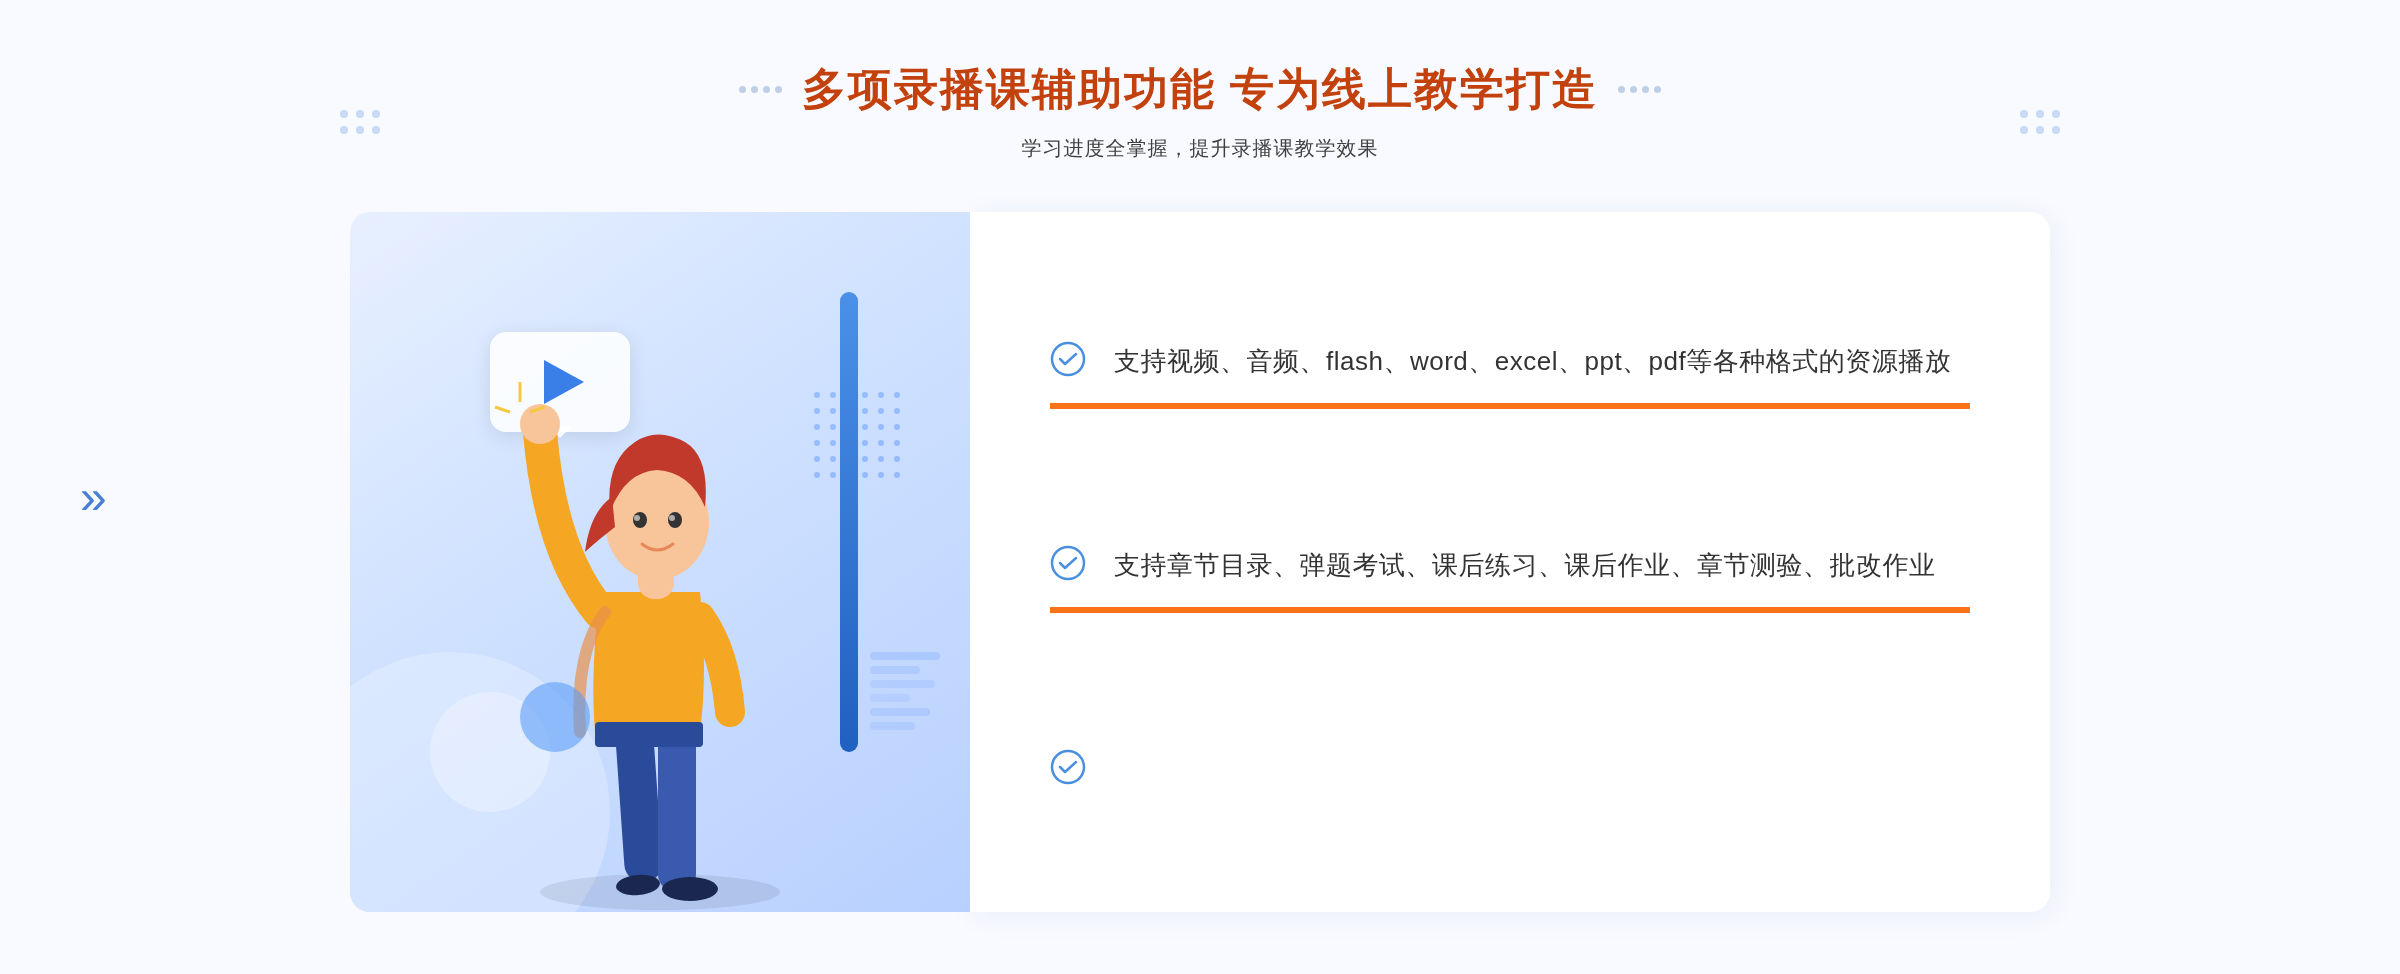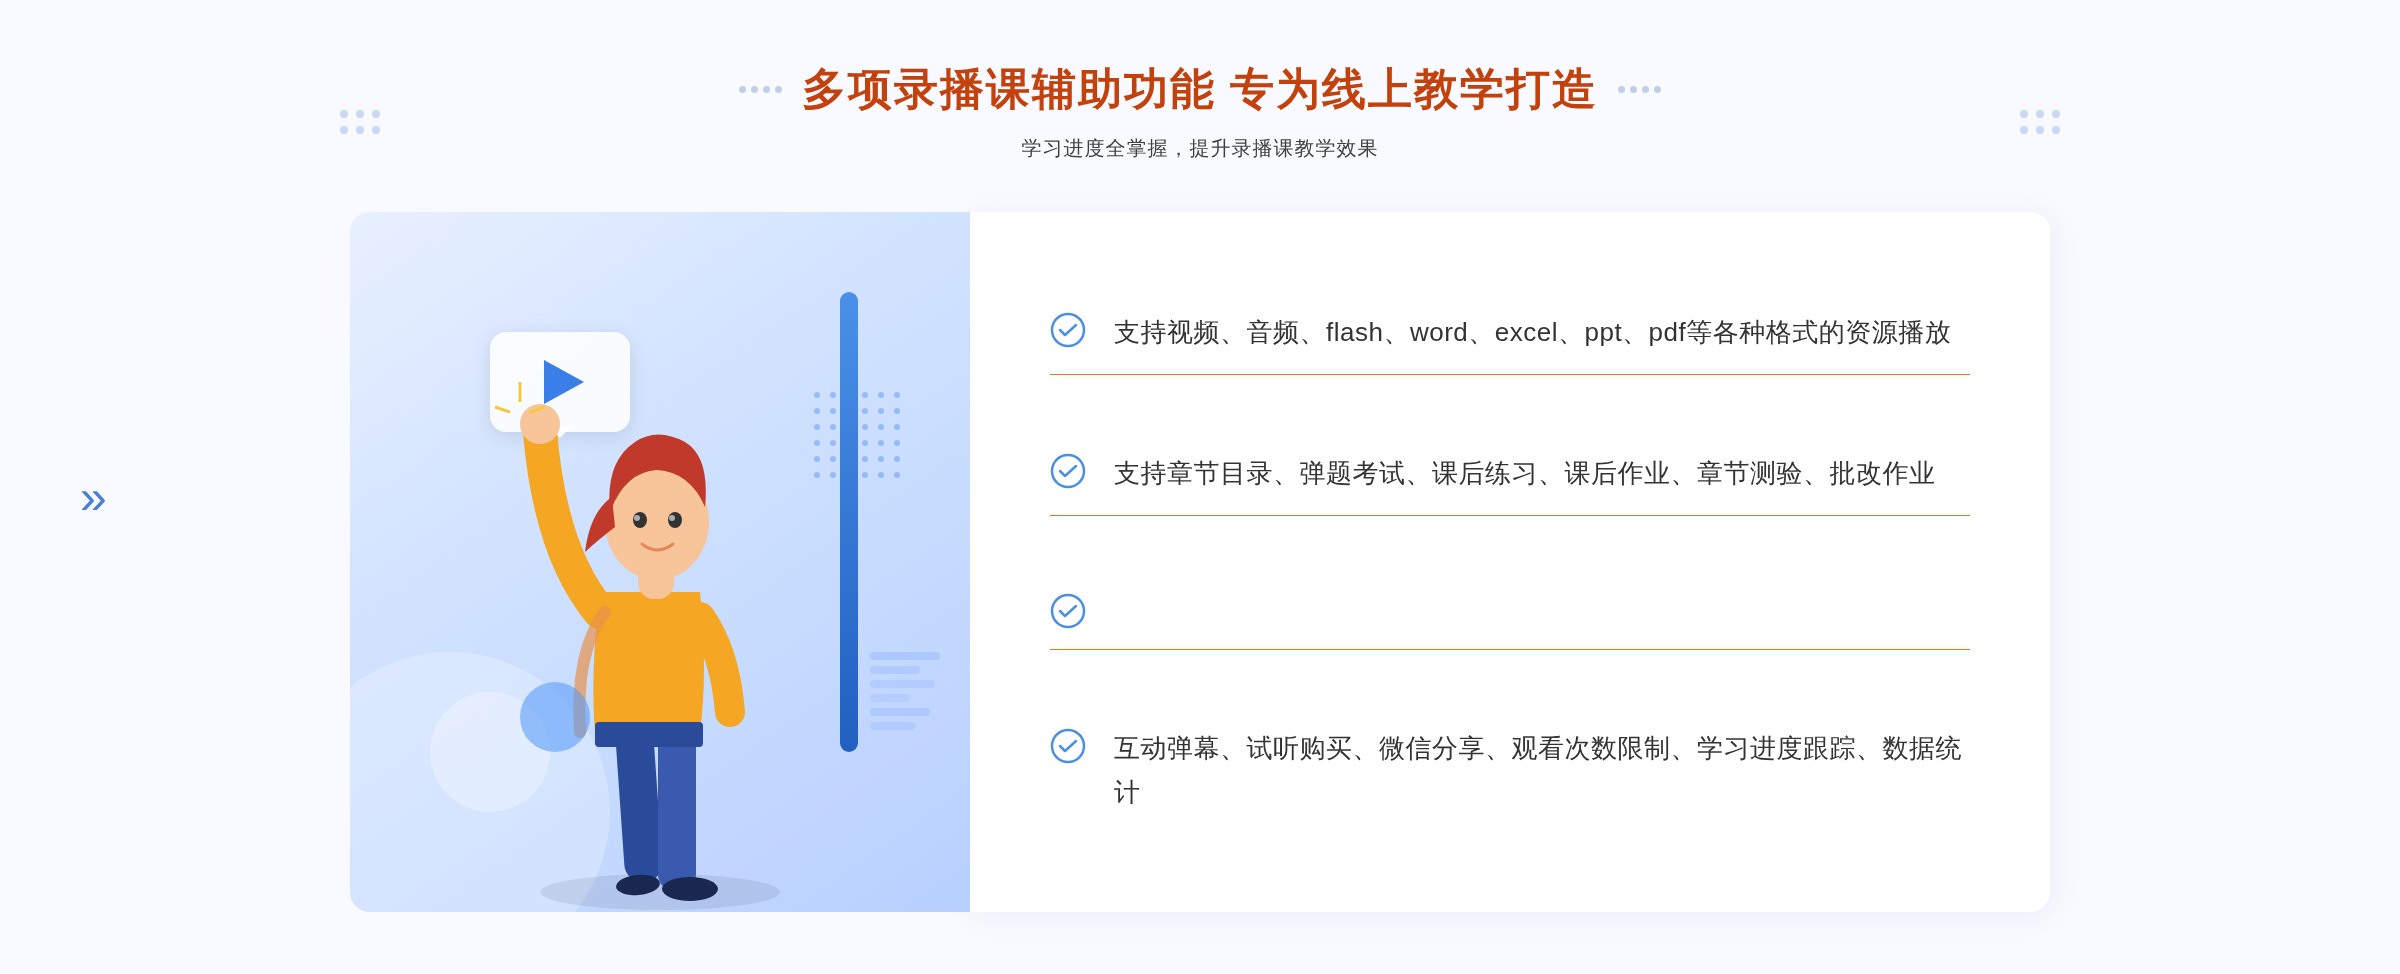--- a/index.html
+++ b/index.html
@@ -218,21 +218,21 @@
       flex-direction: column;
       justify-content: space-around;
       box-shadow: 4px 4px 30px rgba(0,50,150,0.06);
     }
 
     .feature-item {
       display: flex;
       align-items: flex-start;
       gap: 28px;
       padding: 20px 0;
-      border-bottom: 1px solid #f97316;
+      border-bottom: 6px solid #f97316;
     }
     .feature-item:last-child {
       border-bottom: none;
     }
 
     .check-icon {
       width: 36px;
       height: 36px;
       flex-shrink: 0;
       margin-top: 2px;
@@ -447,24 +447,17 @@
         <span class="feature-text">支持章节目录、弹题考试、课后练习、课后作业、章节测验、批改作业</span>
       </div>
 
       <div class="feature-item">
         <svg class="check-icon" viewBox="0 0 36 36" fill="none" xmlns="http://www.w3.org/2000/svg">
           <circle cx="18" cy="18" r="16" stroke="#4a90e2" stroke-width="2.5" fill="none"></circle>
           <polyline points="10,18 15,23 26,13" stroke="#4a90e2" stroke-width="2.5" stroke-linecap="round" stroke-linejoin="round" fill="none"></polyline>
         </svg>
       </div>
 
-      <div class="feature-item">
-        <svg class="check-icon" viewBox="0 0 36 36" fill="none" xmlns="http://www.w3.org/2000/svg">
-          <circle cx="18" cy="18" r="16" stroke="#4a90e2" stroke-width="2.5" fill="none"></circle>
-          <polyline points="10,18 15,23 26,13" stroke="#4a90e2" stroke-width="2.5" stroke-linecap="round" stroke-linejoin="round" fill="none"></polyline>
-        </svg>
-        <span class="feature-text">互动弹幕、试听购买、微信分享、观看次数限制、学习进度跟踪、数据统计</span>
-      </div>
 
     </div>
   </div>
 
 </div>
 
 </body></html>

